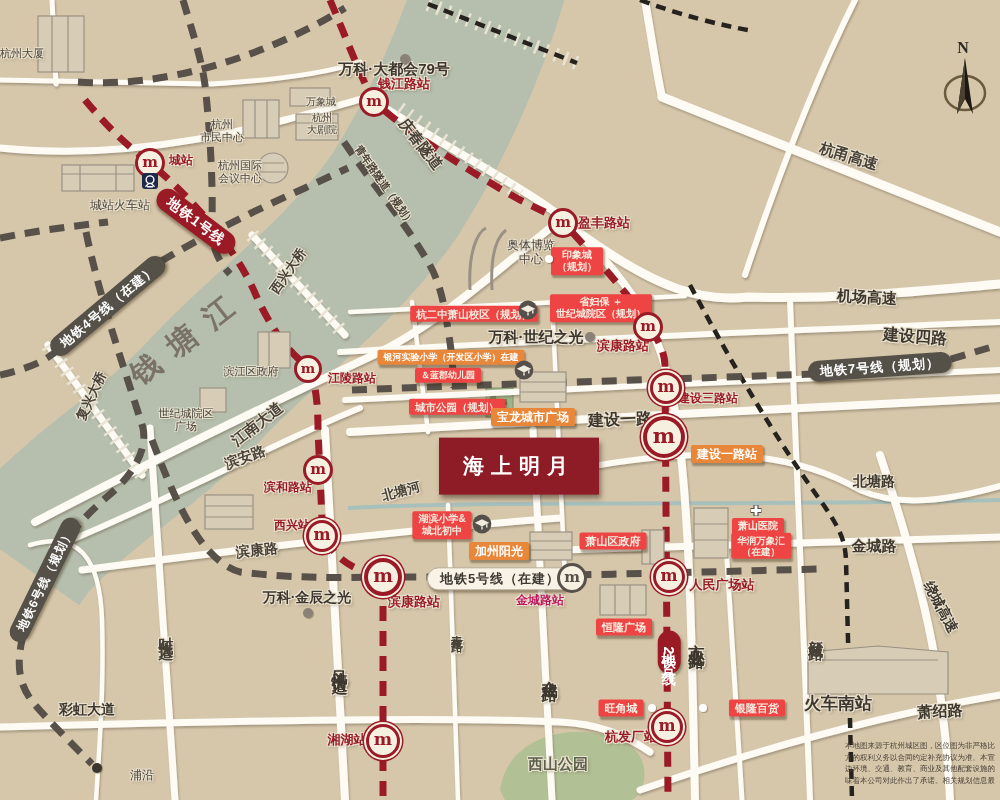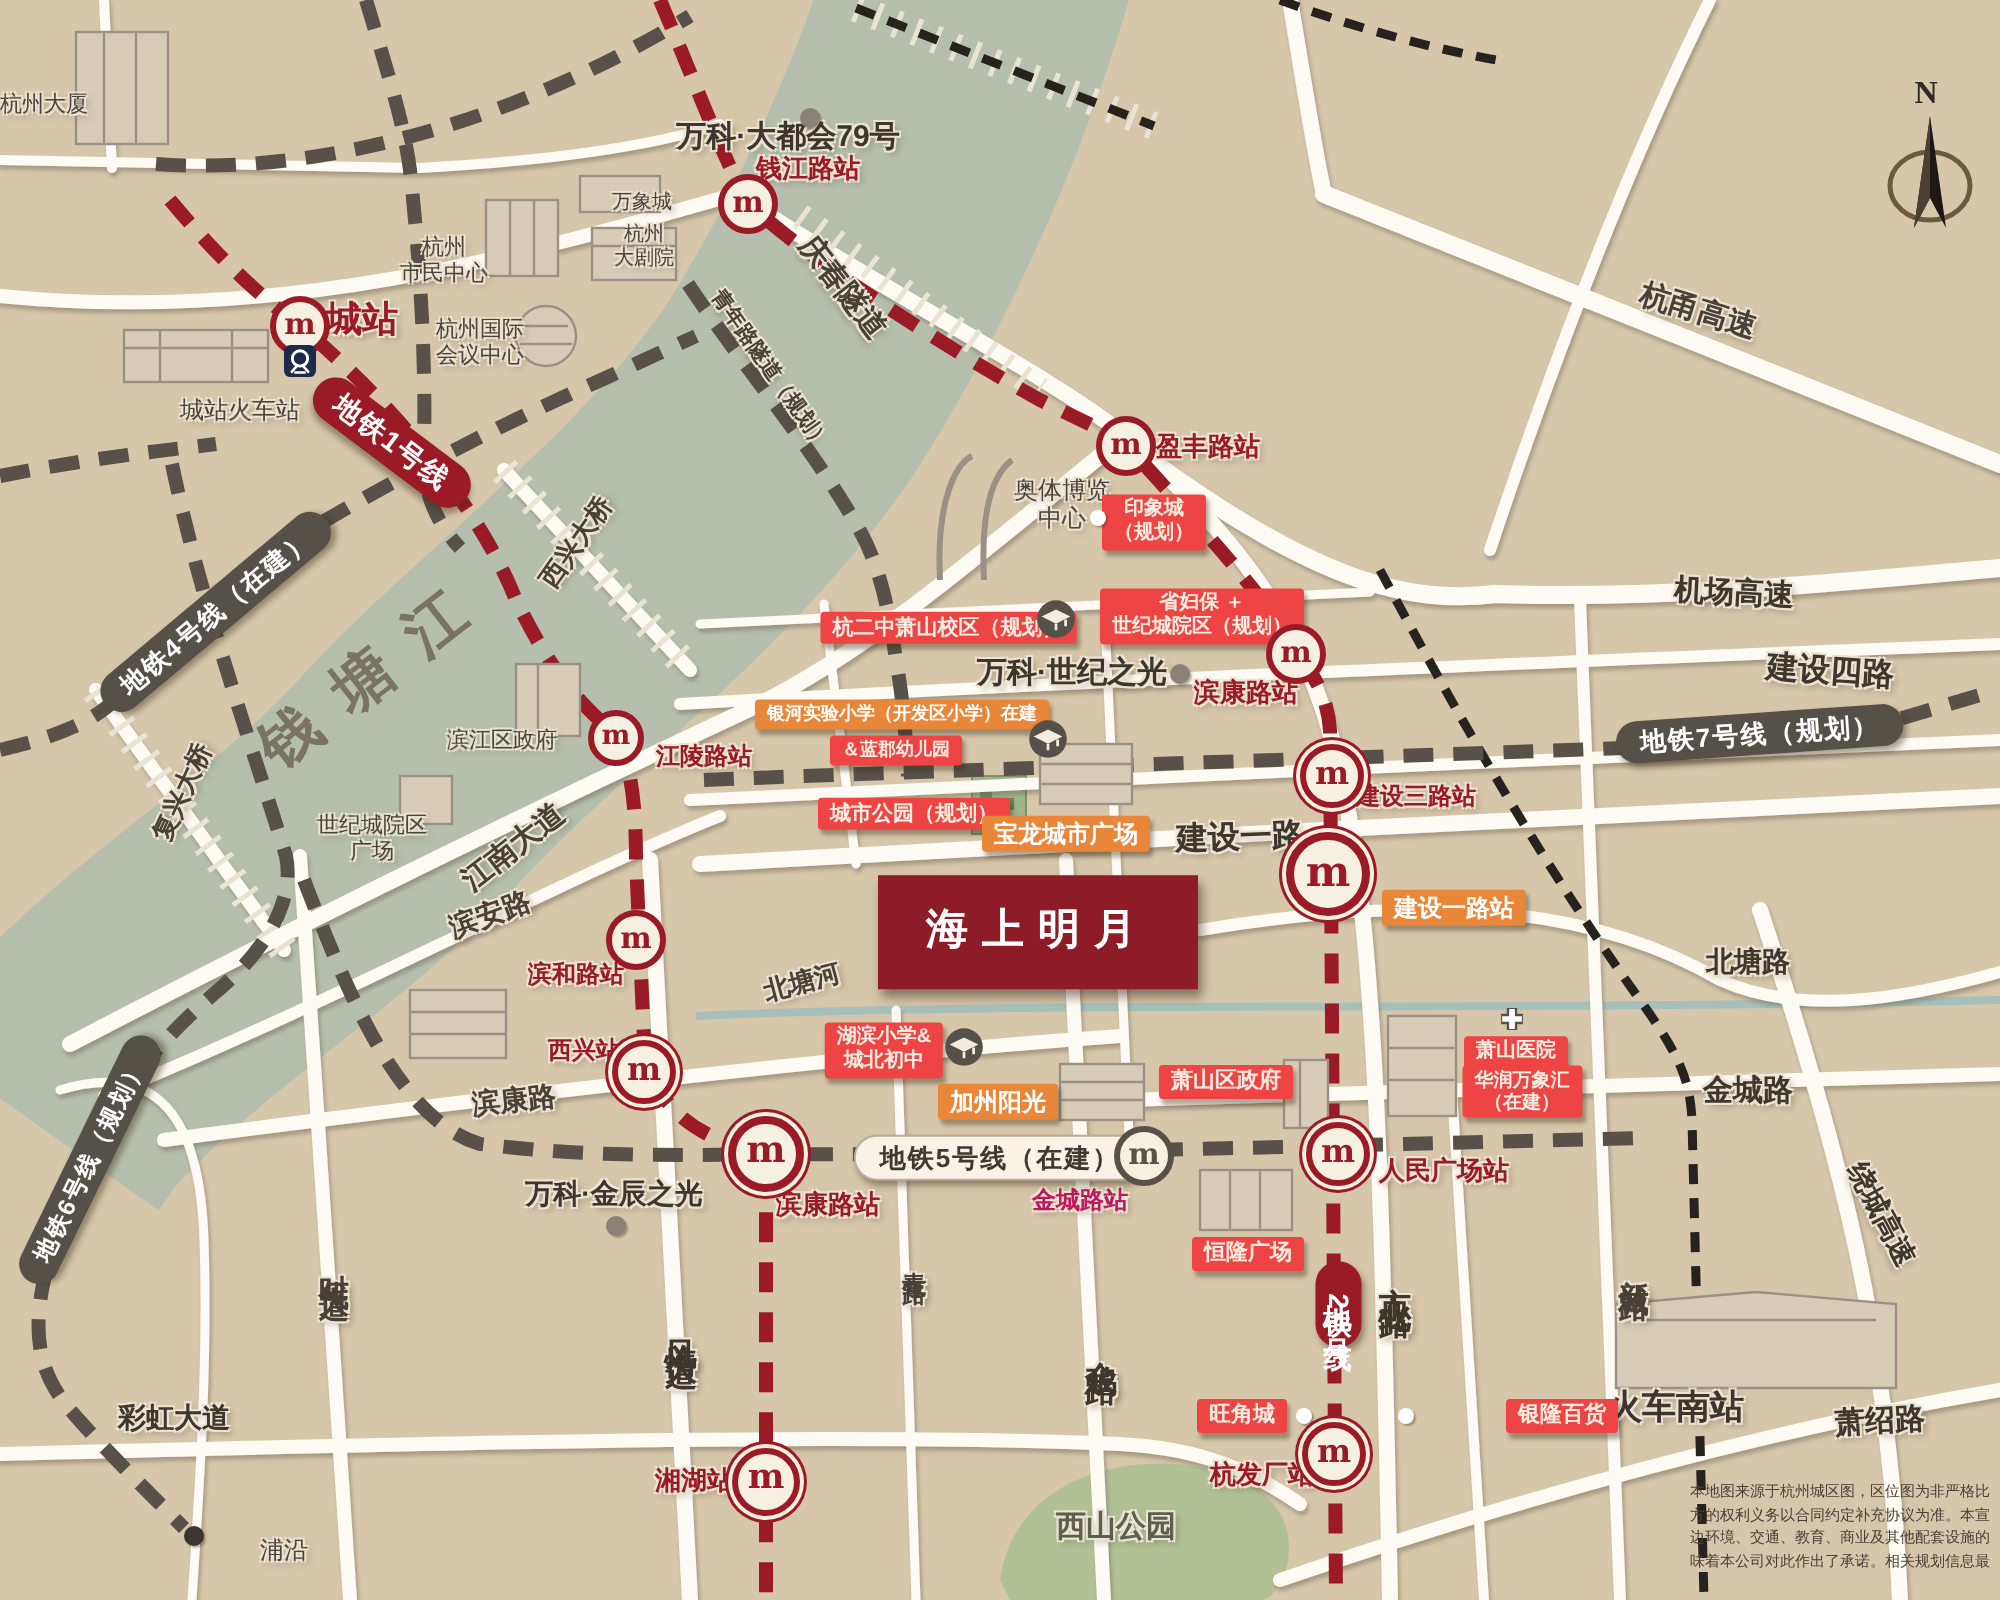--- a/index.html
+++ b/index.html
@@ -173,21 +173,21 @@
 
   <g>
     <ellipse cx="965" cy="93" rx="20" ry="17" fill="none" stroke="#6b5b3e" stroke-width="2.5"></ellipse>
     <polygon points="965,58 973,114 965,99 957,114" fill="#1d1812"></polygon>
     <polygon points="965,58 965,99 957,114" fill="#4a4132"></polygon>
   </g>
 </svg>
 
 <div id="labels">
       <div class="lbl lm" style="left: 22px; top: 53px; font-size: 11px; transform: translate(-50%, -50%);">杭州大厦</div>
-      <div class="lbl str" style="left: 181px; top: 160px; font-size: 18px; transform: translate(-50%, -50%);">城站</div>
+      <div class="lbl str" style="left: 181px; top: 160px; font-size: 12px; transform: translate(-50%, -50%);">城站</div>
       <div class="lbl lm" style="left: 120px; top: 205px; font-size: 12px; transform: translate(-50%, -50%);">城站火车站</div>
       <div class="lbl lm" style="left: 222px; top: 131px; font-size: 11px; transform: translate(-50%, -50%);">杭州
 市民中心</div>
       <div class="lbl lm" style="left: 321px; top: 102px; font-size: 10px; transform: translate(-50%, -50%);">万象城</div>
       <div class="lbl lm" style="left: 322px; top: 124px; font-size: 10px; transform: translate(-50%, -50%);">杭州
 大剧院</div>
       <div class="lbl lm" style="left: 240px; top: 172px; font-size: 11px; transform: translate(-50%, -50%);">杭州国际
 会议中心</div>
       <div class="lbl lmb" style="left: 394px; top: 45px; font-size: 15px; transform: translate(-50%, -50%); margin-top: 24px;">万科·大都会79号</div>
       <div class="lbl str" style="left: 404px; top: 84px; font-size: 13px; transform: translate(-50%, -50%);">钱江路站</div>
@@ -249,21 +249,21 @@
       <div class="lbl pilld" style="left: 45px; top: 580px; font-size: 12px; transform: translate(-50%, -50%) rotate(-64deg);">地铁6号线（规划）</div>
       <div class="lbl pilld" style="left: 108px; top: 306px; font-size: 13px; transform: translate(-50%, -50%) rotate(-40deg);">地铁4号线（在建）</div>
       <div class="lbl pillr" style="left: 196px; top: 221px; font-size: 14px; transform: translate(-50%, -50%) rotate(37deg);">地铁1号线</div>
       <div class="lbl river" style="left: 188px; top: 336px; font-size: 30px; transform: translate(-50%, -50%) rotate(-38deg);">钱塘江</div>
       <div class="lbl rd" style="left: 91px; top: 396px; font-size: 13px; transform: translate(-50%, -50%) rotate(-65deg);">复兴大桥</div>
       <div class="lbl rd" style="left: 288px; top: 271px; font-size: 13px; transform: translate(-50%, -50%) rotate(-55deg);">西兴大桥</div>
       <div class="lbl lm" style="left: 251px; top: 371px; font-size: 11px; transform: translate(-50%, -50%);">滨江区政府</div>
       <div class="lbl lm" style="left: 186px; top: 420px; font-size: 11px; transform: translate(-50%, -50%);">世纪城院区
 广场</div>
       <div class="lbl boxd" style="left: 621px; top: 708px; font-size: 11px; transform: translate(-50%, -50%);">旺角城</div>
-      <div class="lbl boxd" style="left: 744px; top: 708px; font-size: 11px; transform: translate(-50%, -50%); margin-left: 37px;">银隆百货</div>
+      <div class="lbl boxd" style="left: 720px; top: 708px; font-size: 11px; transform: translate(-50%, -50%); margin-left: 37px;">银隆百货</div>
       <div class="lbl str" style="left: 631px; top: 737px; font-size: 13px; transform: translate(-50%, -50%);">杭发厂站</div>
       <div class="lbl str" style="left: 347px; top: 740px; font-size: 13px; transform: translate(-50%, -50%);">湘湖站</div>
       <div class="lbl lmpark" style="left: 558px; top: 764px; font-size: 15px; transform: translate(-50%, -50%);">西山公园</div>
       <div class="lbl lmb" style="left: 838px; top: 704px; font-size: 17px; transform: translate(-50%, -50%);">火车南站</div>
       <div class="lbl rdb" style="left: 940px; top: 711px; font-size: 15px; transform: translate(-50%, -50%) rotate(-3deg);">萧绍路</div>
       <div class="lbl lm" style="left: 142px; top: 775px; font-size: 12px; transform: translate(-50%, -50%);">浦沿</div>
       <div class="lbl compass" style="left: 963px; top: 48px; font-size: 16px; transform: translate(-50%, -50%);">N</div>
     </div>
 <div id="icons">
       <div class="micon" style="left: 150px; top: 163px; width: 24px; height: 24px; border-width: 3px; border-color: rgb(154, 27, 38); color: rgb(154, 27, 38);">

